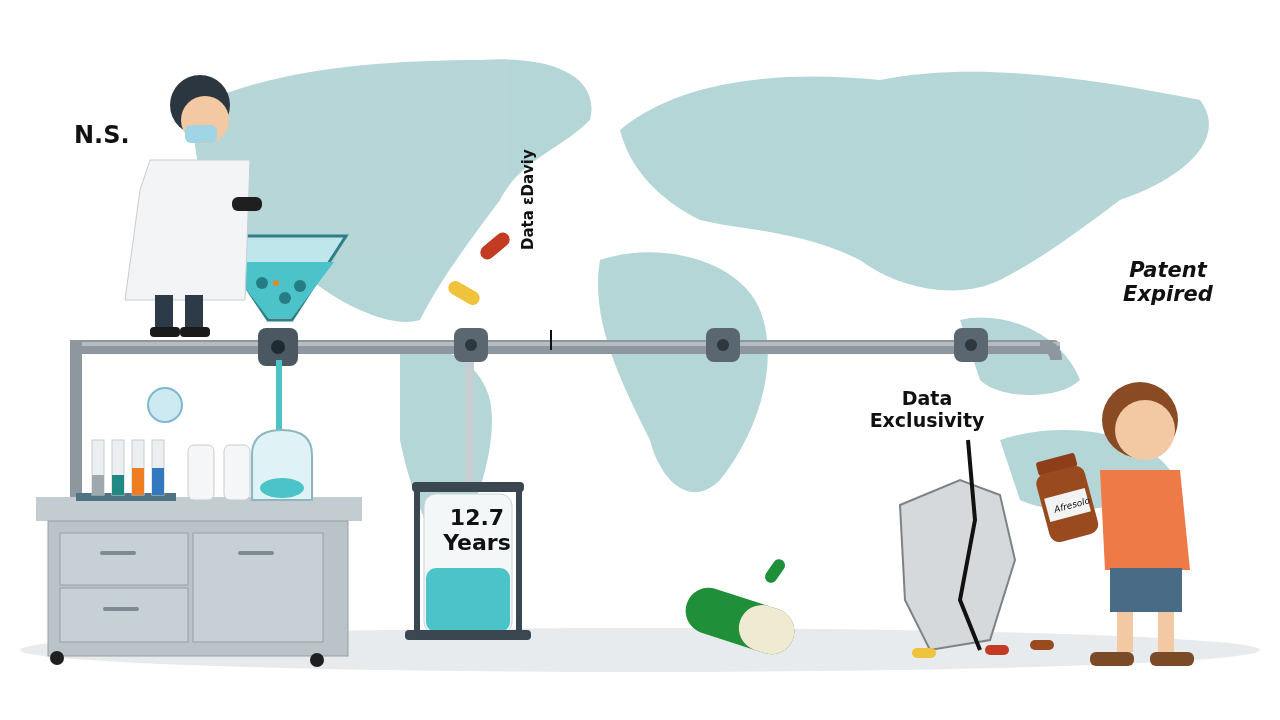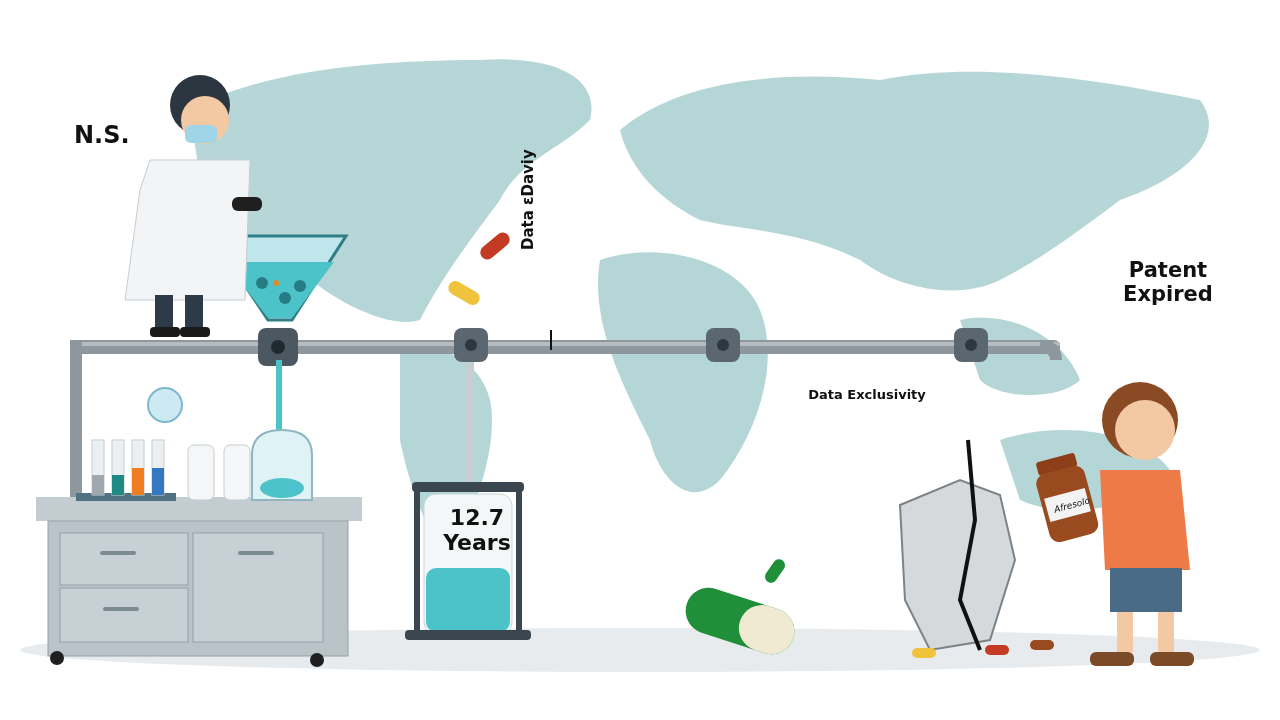--- a/index.html
+++ b/index.html
@@ -1,22 +1,22 @@
 <!DOCTYPE html>
 <html><head>
   <meta charset="utf-8">
   <style>
     html, body { margin:0; padding:0; }
     body { width:1280px; height:720px; overflow:hidden; background:#ffffff; position:relative; font-family:"DejaVu Sans", sans-serif; }
     .scene { position:absolute; left:0; top:0; width:1280px; height:720px; }
     .label { position:absolute; font-weight:bold; color:#111; font-family:"DejaVu Sans", sans-serif; line-height:1.15; text-align:center; }
     .lbl-ns { left:74px; top:122px; font-size:24px; }
     .lbl-vert { left:520px; top:250px; font-size:15px; transform:rotate(-90deg); transform-origin:left top; white-space:nowrap; }
-    .lbl-patent { left:1108px; top:258px; font-size:21px; width:120px; }
-    .lbl-data { left:802px; top:388px; font-size:13px; width:130px; }
+    .lbl-patent { left:1108px; top:258px; font-size:21px; width:120px;font-style:italic; }
+    .lbl-data { left:862px; top:388px; font-size:19px; width:130px; }
     .lbl-years { left:420px; top:505px; font-size:22px; width:114px; }
     .lbl-bottle { left:1052px; top:500px; font-size:9px; transform:rotate(-15deg); font-style:italic; font-weight:normal; width:40px; }
   </style>
 </head>
 <body>
 
 <svg class="scene" viewBox="0 0 1280 720" xmlns="http://www.w3.org/2000/svg">
 
   <g fill="#a9cfd0" opacity="0.85">
     <path d="M190 110 C260 70 380 60 480 60 C560 55 600 80 590 120 C560 150 520 160 500 200 C470 240 440 280 420 320 C390 330 330 300 300 270 C260 250 220 220 200 180 Z"></path>

